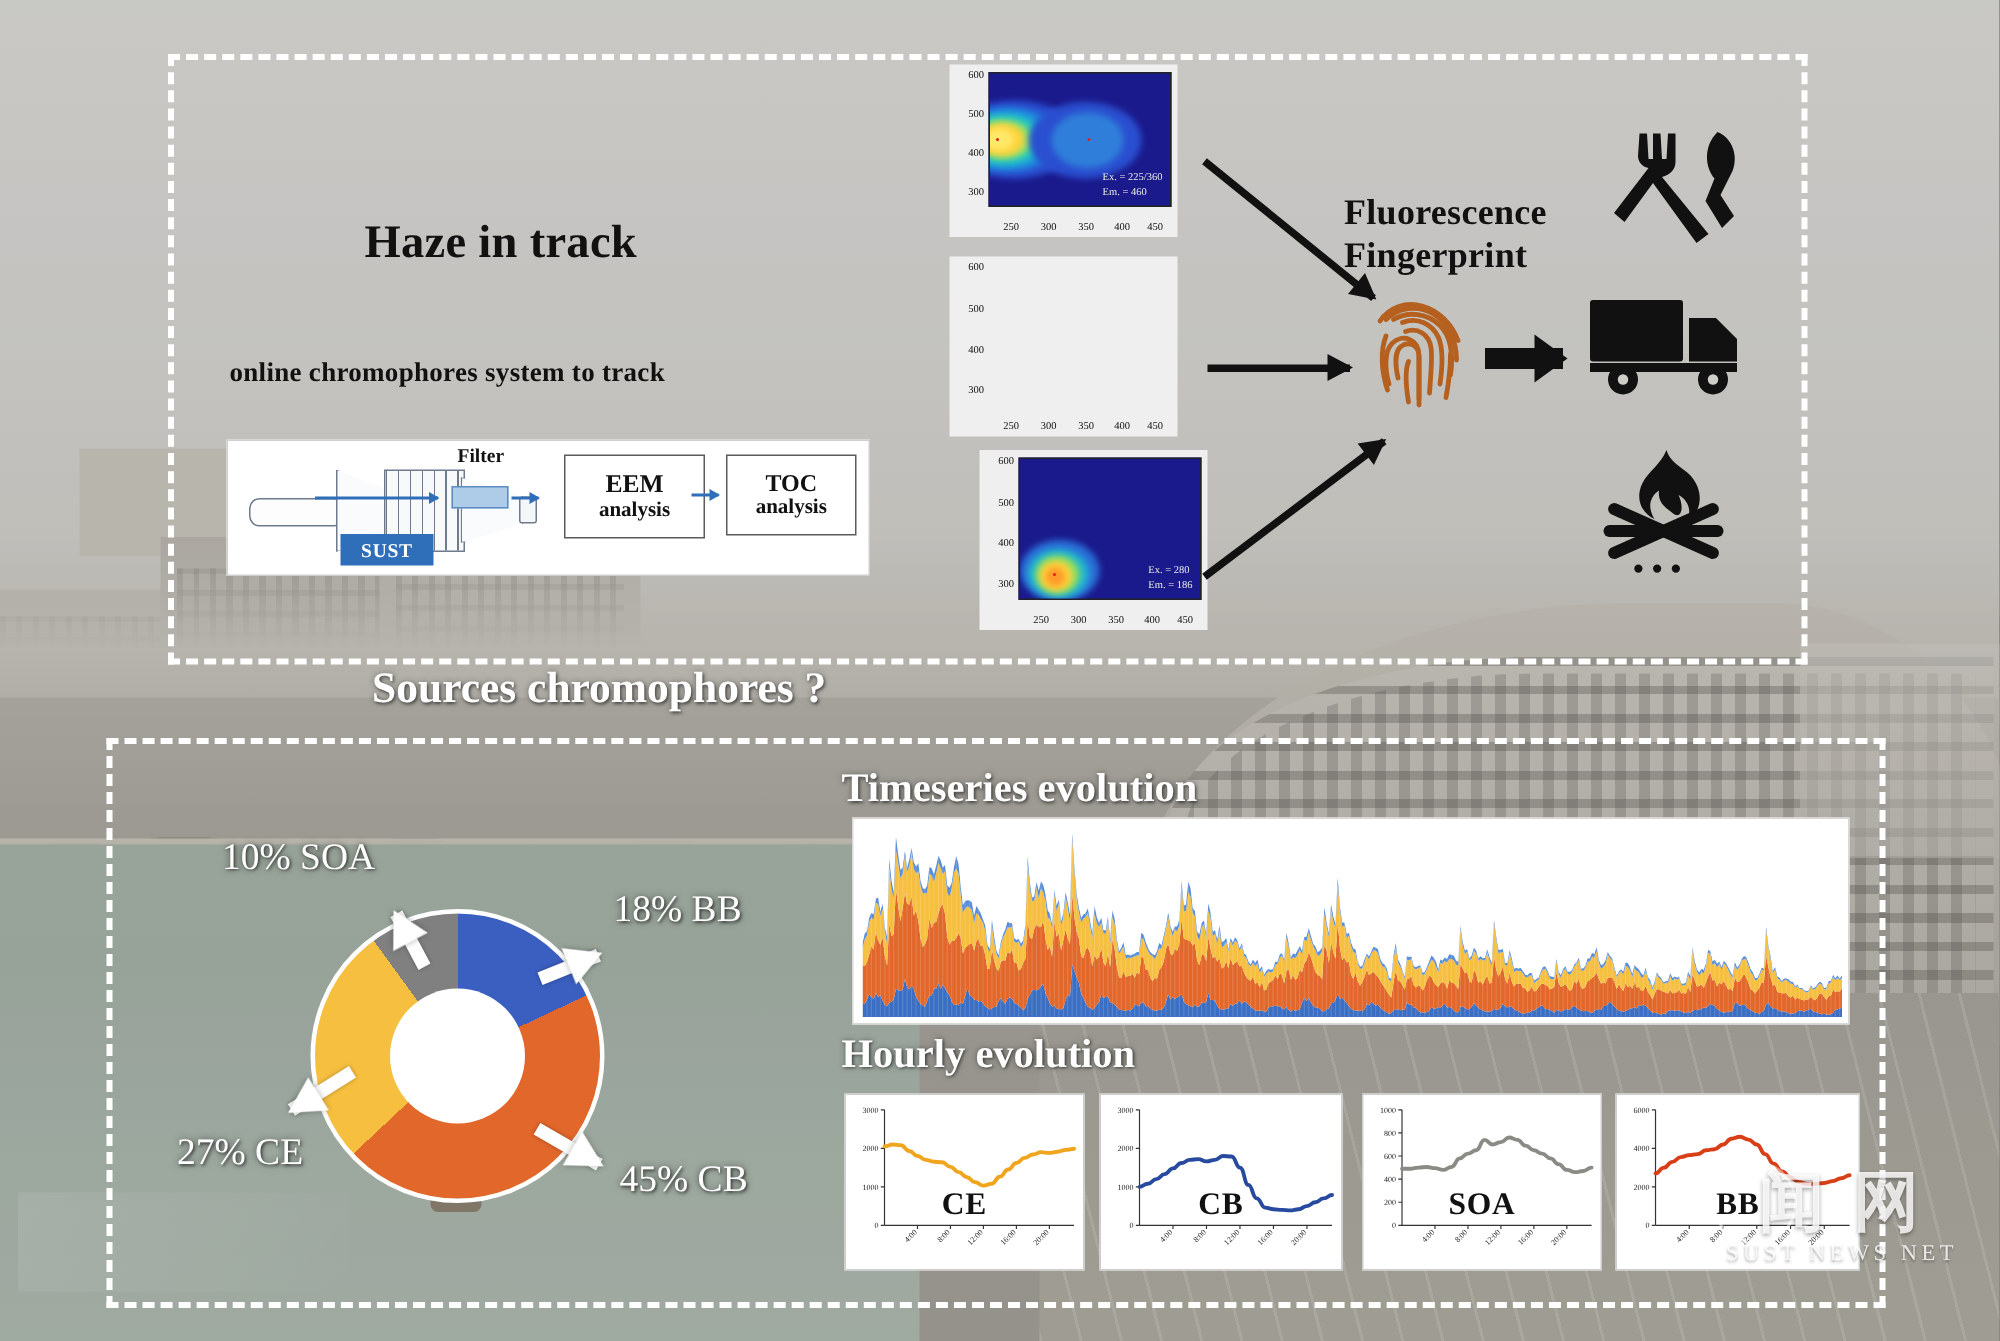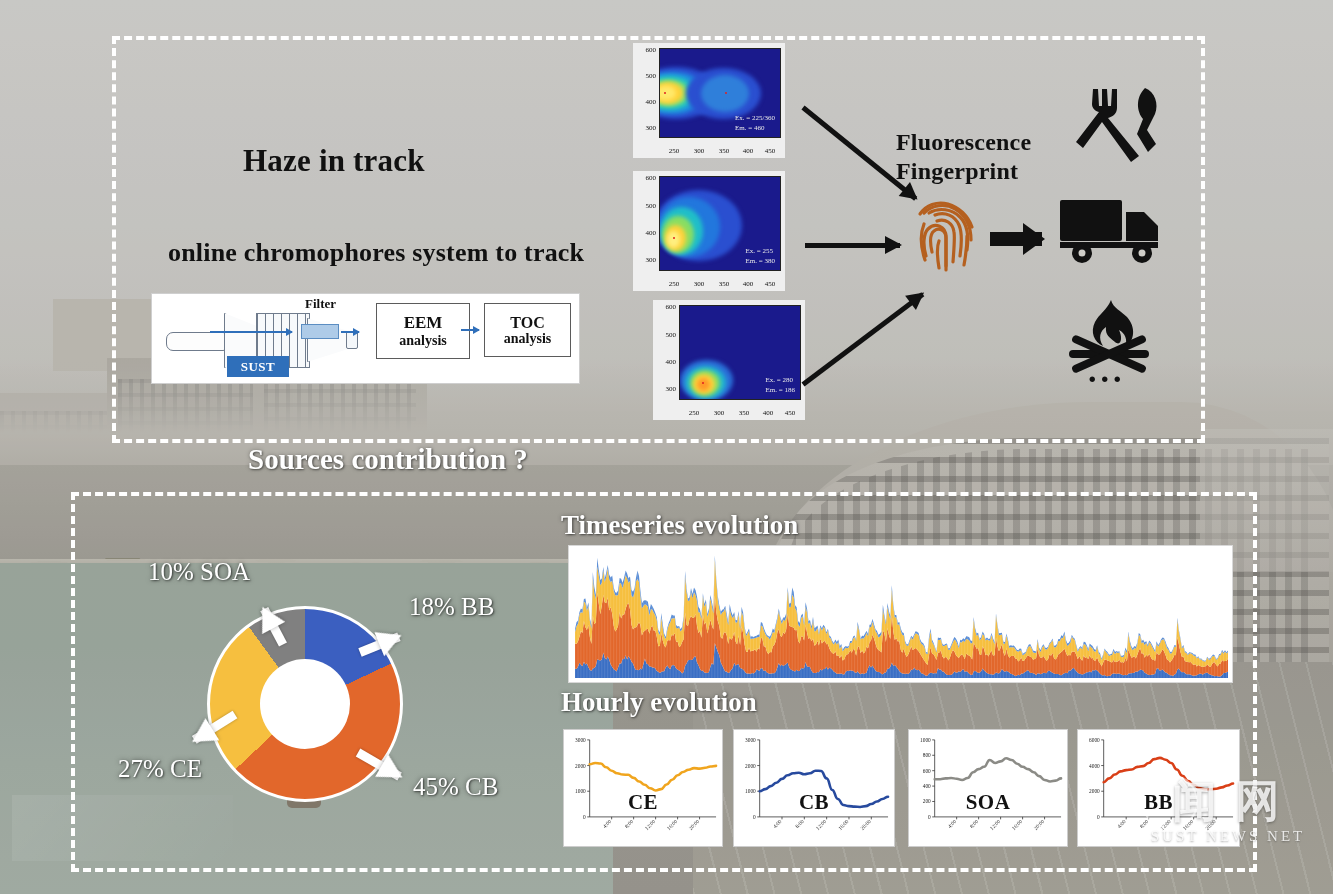--- a/index.html
+++ b/index.html
@@ -75,21 +75,21 @@
   
   .dashbox{position:absolute;border:4px dashed #ffffff;box-sizing:border-box;}
   #top-box{left:112px;top:36px;width:1093px;height:407px;}
   #bottom-box{left:71px;top:492px;width:1186px;height:380px;}
 
   
   .h-dark{position:absolute;color:#111;font-weight:bold;letter-spacing:.2px;}
   .h-white{position:absolute;color:#fff;font-weight:bold;
     text-shadow:0 0 4px rgba(0,0,0,.35), 1px 1px 2px rgba(0,0,0,.45);}
   #haze-title{left:243px;top:143px;font-size:31px;}
-  #online-title{left:168px;top:238px;font-size:26px;}
+  #online-title{left:153px;top:238px;font-size:18px;}
   #fluo-title{left:896px;top:128px;font-size:24px;line-height:1.22;}
   #sources-title{left:248px;top:443px;font-size:29px;}
   #timeseries-title{left:561px;top:510px;font-size:27px;}
   #hourly-title{left:561px;top:687px;font-size:27px;}
 
   
   #pils-panel{position:absolute;left:151px;top:293px;width:427px;height:89px;
     background:#fff;border:1px solid #cfcfcf;}
   .pils-inlet{position:absolute;left:14px;top:38px;width:62px;height:17px;
     background:#fdfdfd;border:1px solid #6f7b8c;border-radius:7px;}
@@ -287,33 +287,20 @@
     <div class="eem-yt" style="top:55px;" data-name="eem1-ytick-400">400</div>
     <div class="eem-yt" style="top:81px;" data-name="eem1-ytick-300">300</div>
     <div class="eem-xt" style="left:30px;" data-name="eem1-xtick-250">250</div>
     <div class="eem-xt" style="left:55px;" data-name="eem1-xtick-300">300</div>
     <div class="eem-xt" style="left:80px;" data-name="eem1-xtick-350">350</div>
     <div class="eem-xt" style="left:104px;" data-name="eem1-xtick-400">400</div>
     <div class="eem-xt" style="left:126px;" data-name="eem1-xtick-450">450</div>
   </div>
 
   <div class="eem" id="eem2" data-name="eem-plot-2">
-    <div class="eem-inner" data-name="eem-plot-2-canvas">
-      <div class="blob" style="left:-4%;top:14%;width:72%;height:76%;background:#2a4fd0;"></div>
-      <div class="blob" style="left:-2%;top:22%;width:52%;height:64%;background:#2277dd;"></div>
-      <div class="blob" style="left:0%;top:32%;width:36%;height:52%;background:#20bfc8;"></div>
-      <div class="blob" style="left:2%;top:42%;width:26%;height:40%;background:#8ade62;"></div>
-      <div class="blob" style="left:4%;top:52%;width:18%;height:28%;background:#ffd23a;"></div>
-      <div class="blob" style="left:6%;top:58%;width:11%;height:18%;background:#ffef80;"></div>
-      <div class="dotc" style="left:11%;top:65%;"></div>
-      <div class="eem-note" data-name="eem-plot-2-note">
-        <div data-name="eem-plot-2-ex">Ex. = 255</div>
-        <div data-name="eem-plot-2-em">Em. = 380</div>
-      </div>
-    </div>
     <div class="eem-yt" style="top:3px;" data-name="eem2-ytick-600">600</div>
     <div class="eem-yt" style="top:31px;" data-name="eem2-ytick-500">500</div>
     <div class="eem-yt" style="top:58px;" data-name="eem2-ytick-400">400</div>
     <div class="eem-yt" style="top:85px;" data-name="eem2-ytick-300">300</div>
     <div class="eem-xt" style="left:30px;" data-name="eem2-xtick-250">250</div>
     <div class="eem-xt" style="left:55px;" data-name="eem2-xtick-300">300</div>
     <div class="eem-xt" style="left:80px;" data-name="eem2-xtick-350">350</div>
     <div class="eem-xt" style="left:104px;" data-name="eem2-xtick-400">400</div>
     <div class="eem-xt" style="left:126px;" data-name="eem2-xtick-450">450</div>
   </div>
@@ -396,21 +383,21 @@
                C58 47,60 38,56 30 C62 33,65 40,62 47
                C72 41,73 27,64 17 C58 11,50 8,48 0 Z"></path>
       <rect x="6" y="50" width="80" height="8" rx="4"></rect>
       <rect x="6" y="50" width="80" height="8" rx="4" transform="rotate(24 46 54)"></rect>
       <rect x="6" y="50" width="80" height="8" rx="4" transform="rotate(-24 46 54)"></rect>
     </g>
   </svg>
 
   <div class="srcicon" id="icon-dots" data-name="ellipsis">...</div>
 
-  <div class="h-white" id="sources-title" data-name="sources-contribution-title">Sources contribution ?</div>
+  <div class="h-white" id="sources-title" data-name="sources-contribution-title">Sources chromophores ?</div>
   <div class="h-white" id="timeseries-title" data-name="timeseries-evolution-title">Timeseries evolution</div>
   <div class="h-white" id="hourly-title" data-name="hourly-evolution-title">Hourly evolution</div>
 
   <div id="donut-wrap" data-name="sources-contribution-donut">
     <div id="donut" data-name="donut-ring" style="background: conic-gradient(rgb(59, 95, 192) 0deg, rgb(59, 95, 192) 64.8deg, rgb(226, 103, 43) 64.8deg, rgb(226, 103, 43) 226.8deg, rgb(246, 191, 63) 226.8deg, rgb(246, 191, 63) 324deg, rgb(128, 128, 128) 324deg, rgb(128, 128, 128) 360deg);"></div>
     <div id="donut-hole" data-name="donut-hole"></div>
   </div>
   <div class="plabel" id="lbl-soa" data-name="donut-label-soa">10% SOA</div>
   <div class="plabel" id="lbl-bb" data-name="donut-label-bb">18% BB</div>
   <div class="plabel" id="lbl-ce" data-name="donut-label-ce">27% CE</div>

